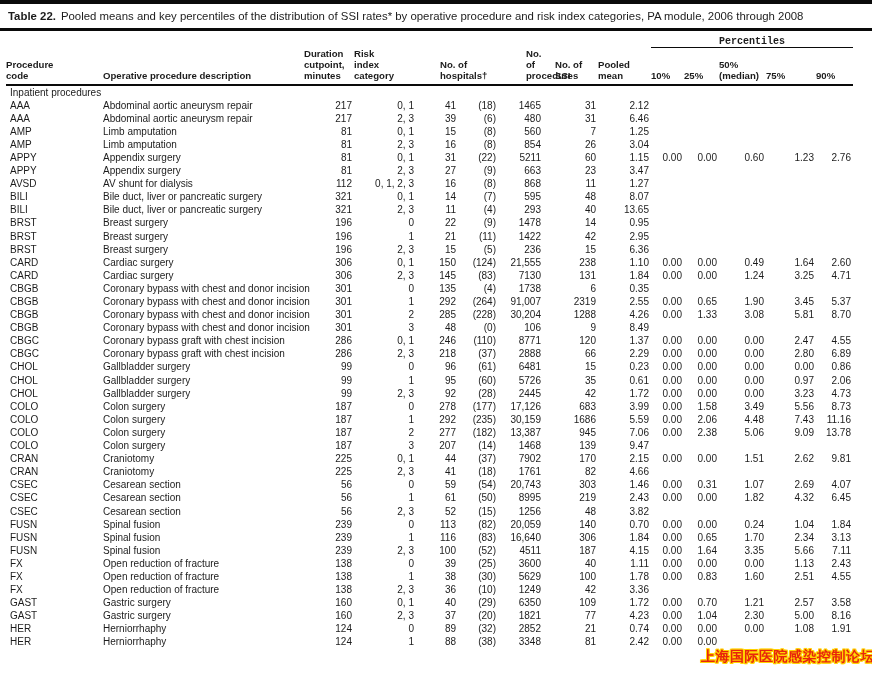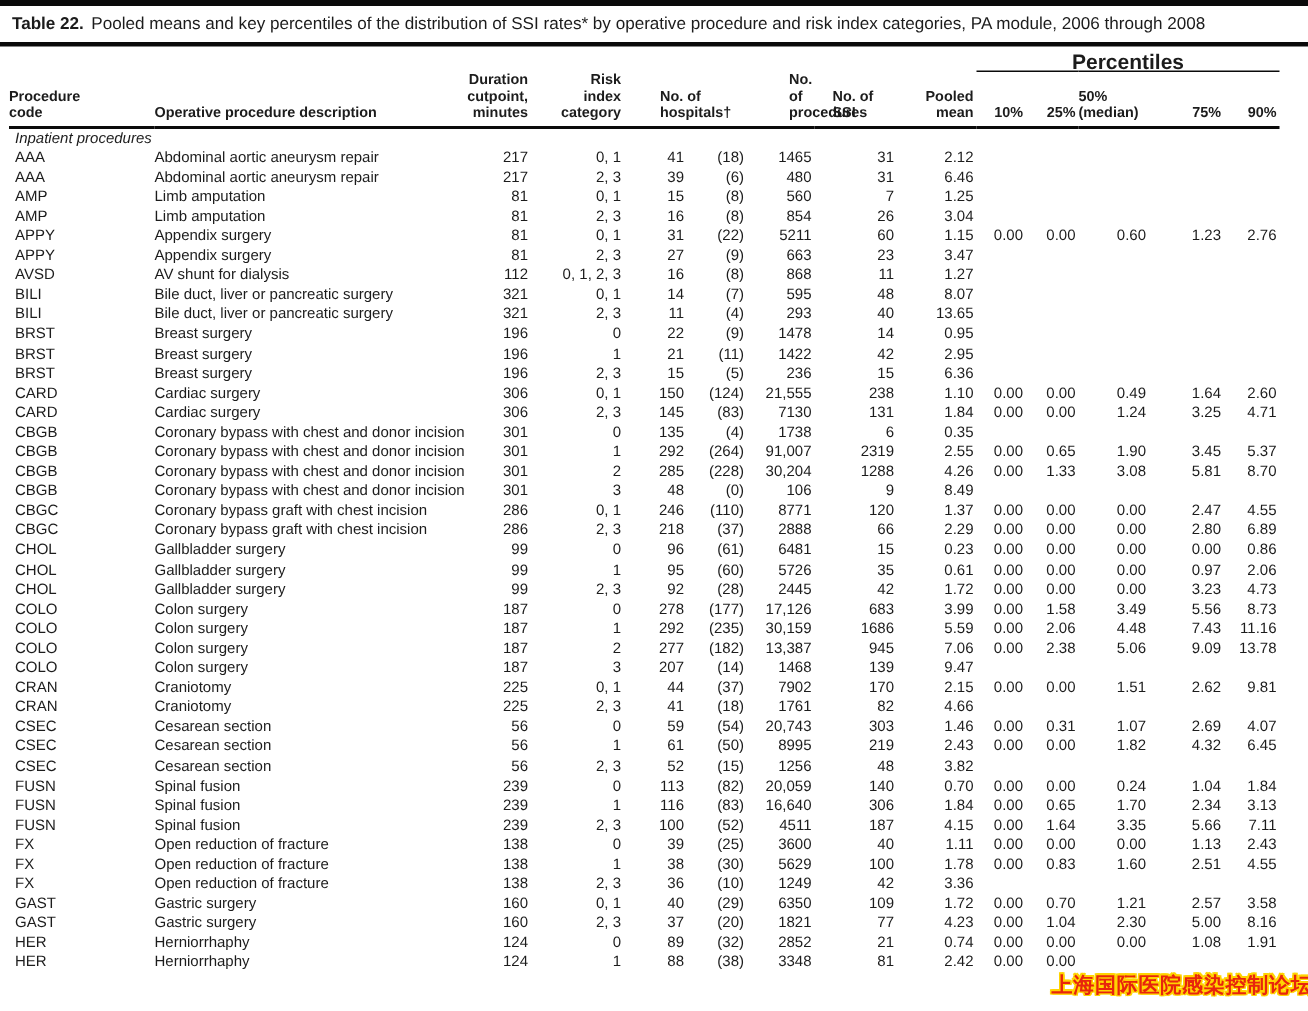--- a/index.html
+++ b/index.html
@@ -30,39 +30,40 @@
     vertical-align: bottom;
     padding: 0 0 3px 0;
     white-space: pre-line;
     overflow: visible;
   }
   tr.group-row th { padding: 5px 0 0 0; vertical-align: bottom; }
   th.pct-group {
     border-bottom: 1.5px solid #0a0a0a;
     padding-bottom: 4px;
     text-align: center;
-    font-size: 14px;
+    font-size: 10px;
+    font-family: Liberation Mono, monospace;
   }
   tr.head-row th { border-bottom: 2.5px solid #0a0a0a; }
   th.hal { text-align: left; }
-  th.har { text-align: right; padding-right: 2px; }
+  th.har { text-align: left; padding-right: 2px; }
   th.hac { text-align: left; }
   th.h-hospitals { padding-left: 24px; }
   th.h-procedures { padding-left: 28px; }
   th.h-ssi { padding-left: 12px; }
 
   tbody td {
     font-size: 10px;
     height: 13.09px;
     line-height: 13.09px;
     padding: 0;
     white-space: nowrap;
     overflow: visible;
   }
-  tr.section-row td { padding-left: 4px; font-style: italic; }
+  tr.section-row td { padding-left: 4px; }
   td.al { text-align: left; }
   td.al.pad { padding-left: 4px; }
   td.ar { text-align: right; padding-right: 2px; }
 
   .watermark {
     position: absolute;
     left: 701px;
     top: 648px;
     font-size: 14px;
     font-weight: bold;

